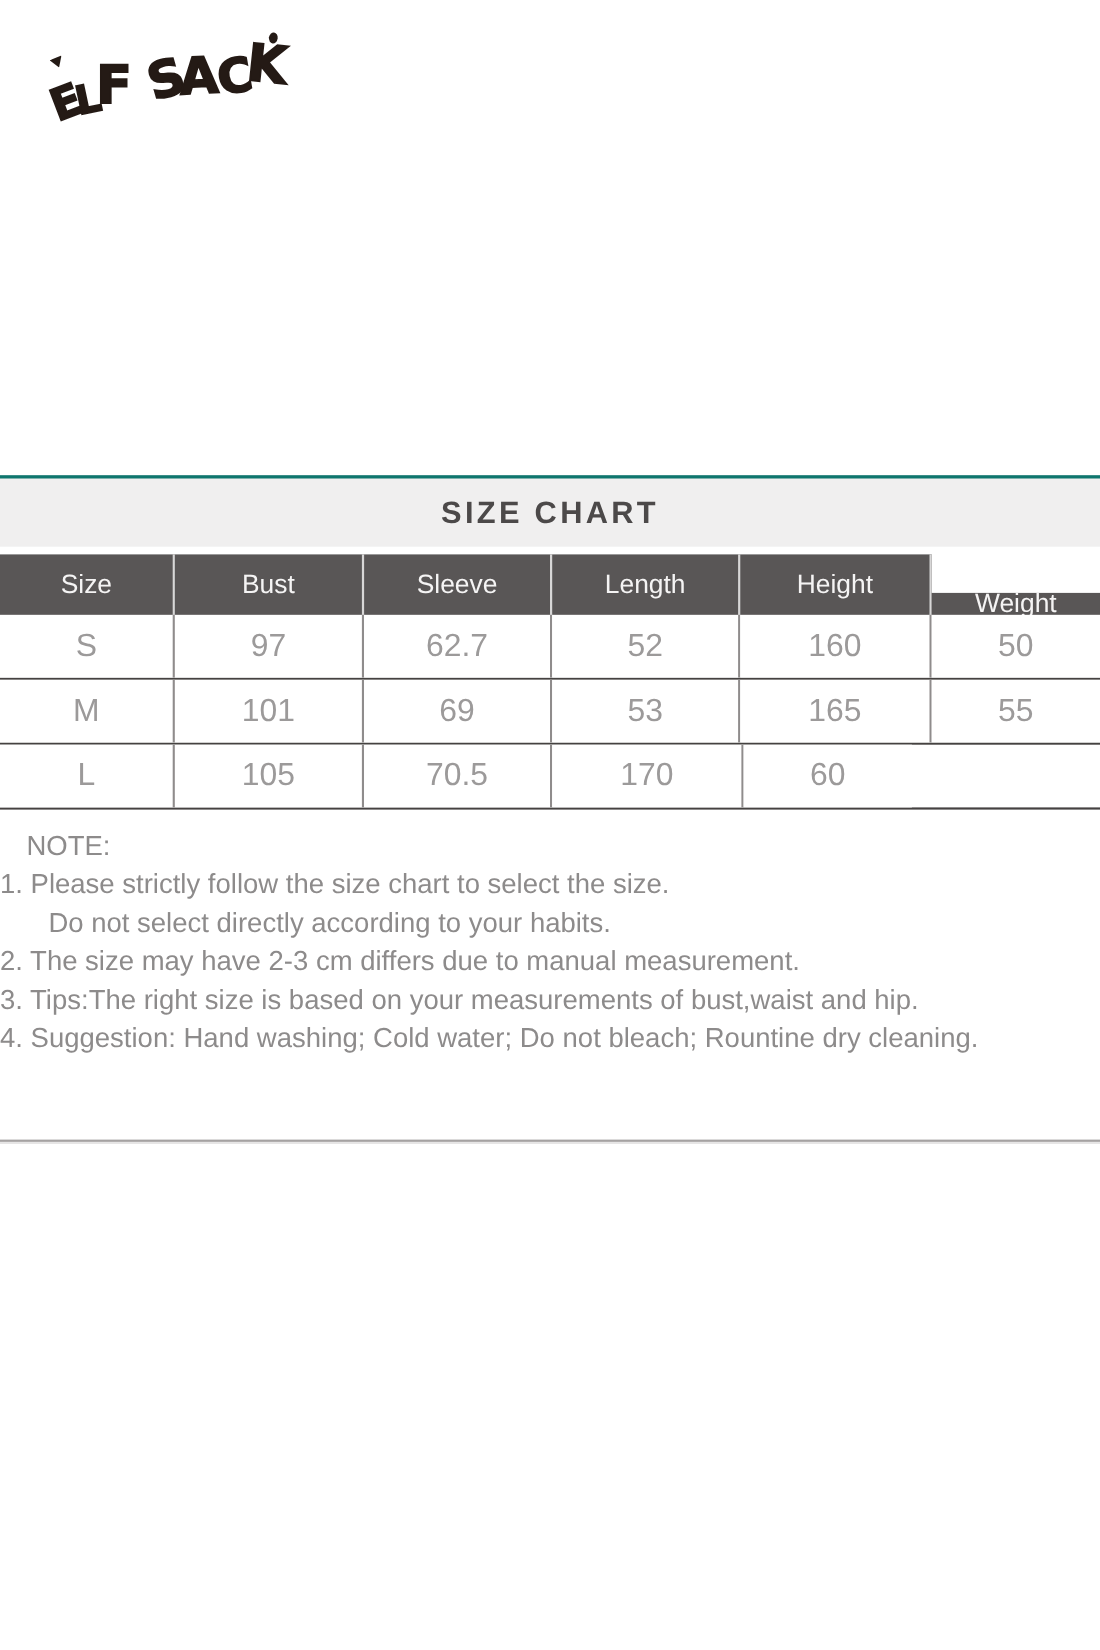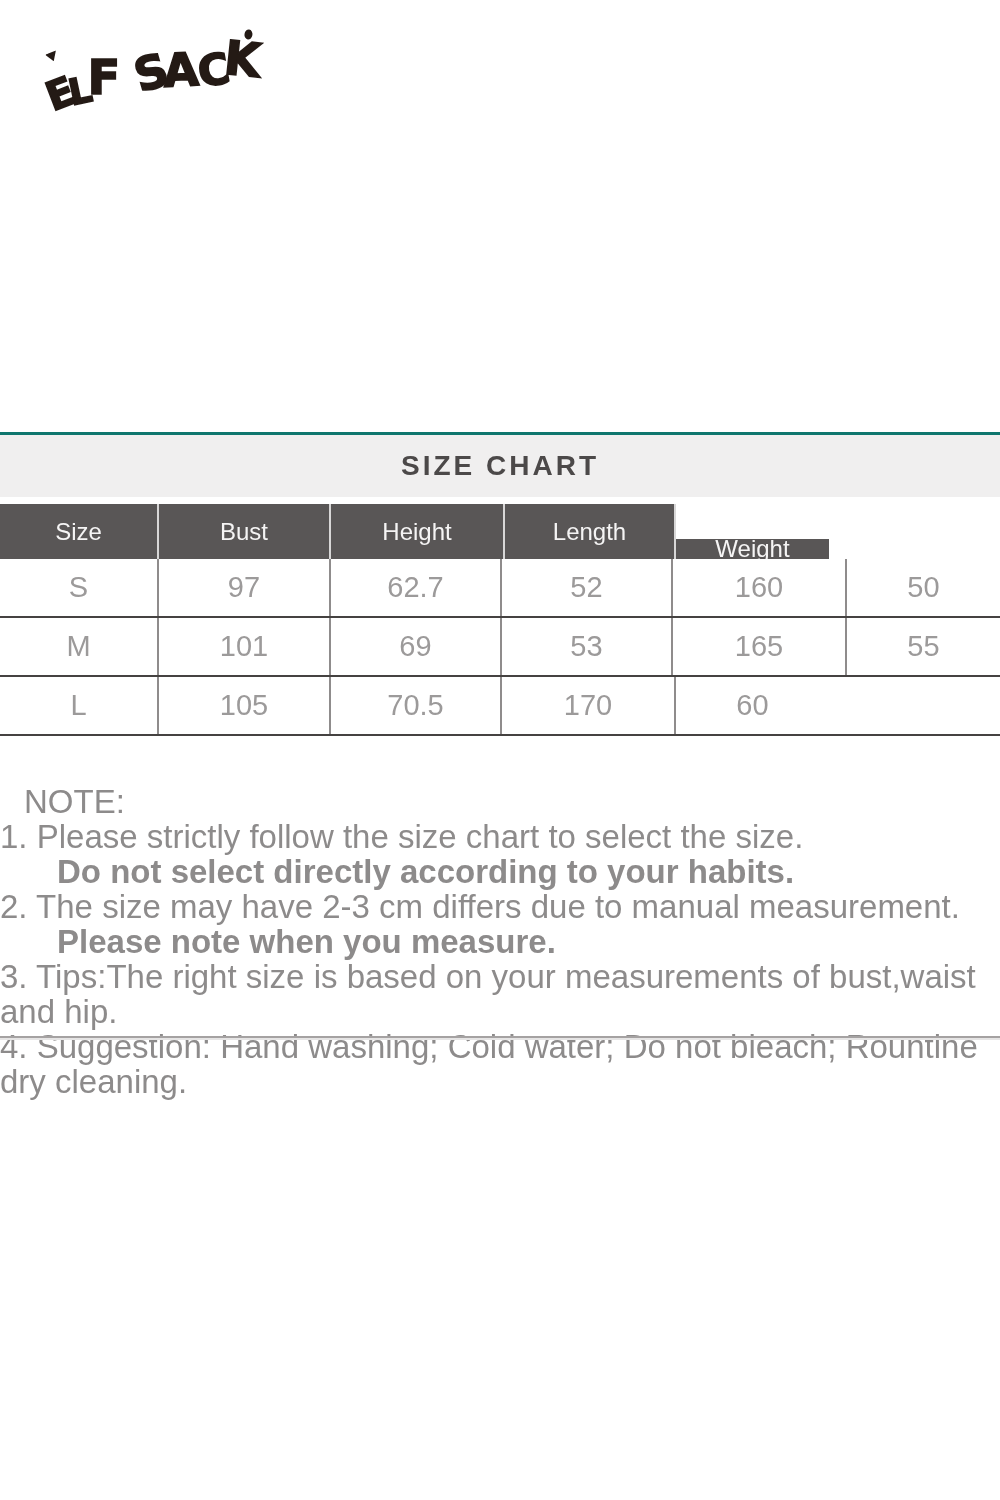--- a/index.html
+++ b/index.html
@@ -120,30 +120,30 @@
     background: #ffffff;
     color: #9c9a9a;
     font-size: 29px;
     border-right: 2px solid #8f8c8c;
   }
   .body-row .t-cell:last-child { border-right: none; }
 
   
   .notes {
     position: absolute;
-    top: 784px;
+    top: 752px;
     left: 0;
     width: 1000px;
     color: #8d8b8b;
-    font-size: 33px;
+    font-size: 25px;
     line-height: 35px;
   }
   .note-line { padding-left: 0; }
   .note-title { padding-left: 24px; }
-  .note-indent { padding-left: 57px; font-weight: bold; }
+  .note-indent { padding-left: 44px; }
 
   
   .bottom-divider {
     position: absolute;
     top: 1036px;
     left: 0;
     width: 1000px;
     height: 2px;
     background: #a5a2a2;
     border-bottom: 2px solid #e6e5e5;
@@ -159,22 +159,23 @@
 </div>
 
 <div class="banner">
   <div class="banner-title">SIZE CHART</div>
 </div>
 
 <div class="size-table">
   <div class="t-row head-row">
     <div class="t-cell c0">Size</div>
     <div class="t-cell c1">Bust</div>
+    <div class="t-cell c2">Sleeve</div>
+    <div class="t-cell c3">Length</div>
     <div class="t-cell c4">Height</div>
-    <div class="t-cell c3">Length</div>
     <div class="t-cell c5">Weight</div>
   </div>
 
   <div class="t-row body-row">
     <div class="t-cell c0">S</div>
     <div class="t-cell c1">97</div>
     <div class="t-cell c2">62.7</div>
     <div class="t-cell c3">52</div>
     <div class="t-cell c4">160</div>
     <div class="t-cell c5">50</div>
@@ -196,18 +197,17 @@
     <div class="t-cell c4">170</div>
     <div class="t-cell c5">60</div>
   </div>
 </div>
 
 <div class="notes">
   <div class="note-line note-title">NOTE:</div>
   <div class="note-line">1. Please strictly follow the size chart to select the size.</div>
   <div class="note-line note-indent">Do not select directly according to your habits.</div>
   <div class="note-line">2. The size may have 2-3 cm differs due to manual measurement.</div>
-  <div class="note-line note-indent">Please note when you measure.</div>
   <div class="note-line">3. Tips:The right size is based on your measurements of bust,waist and hip.</div>
   <div class="note-line">4. Suggestion: Hand washing; Cold water; Do not bleach; Rountine dry cleaning.</div>
 </div>
 
 <div class="bottom-divider"></div>
 
 </body></html>

